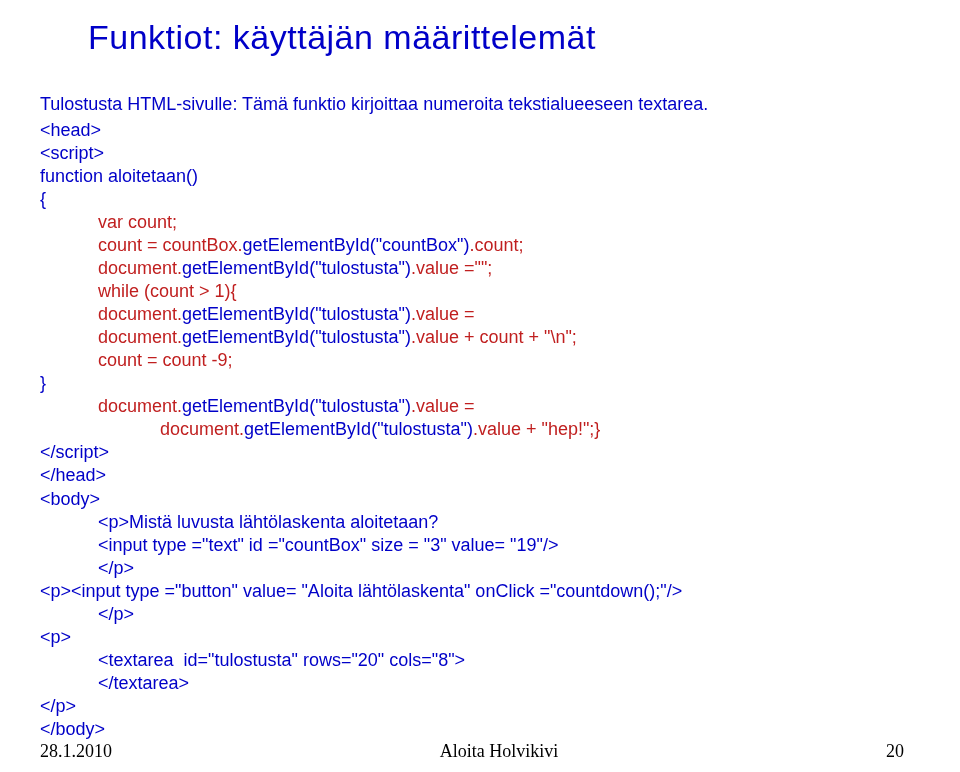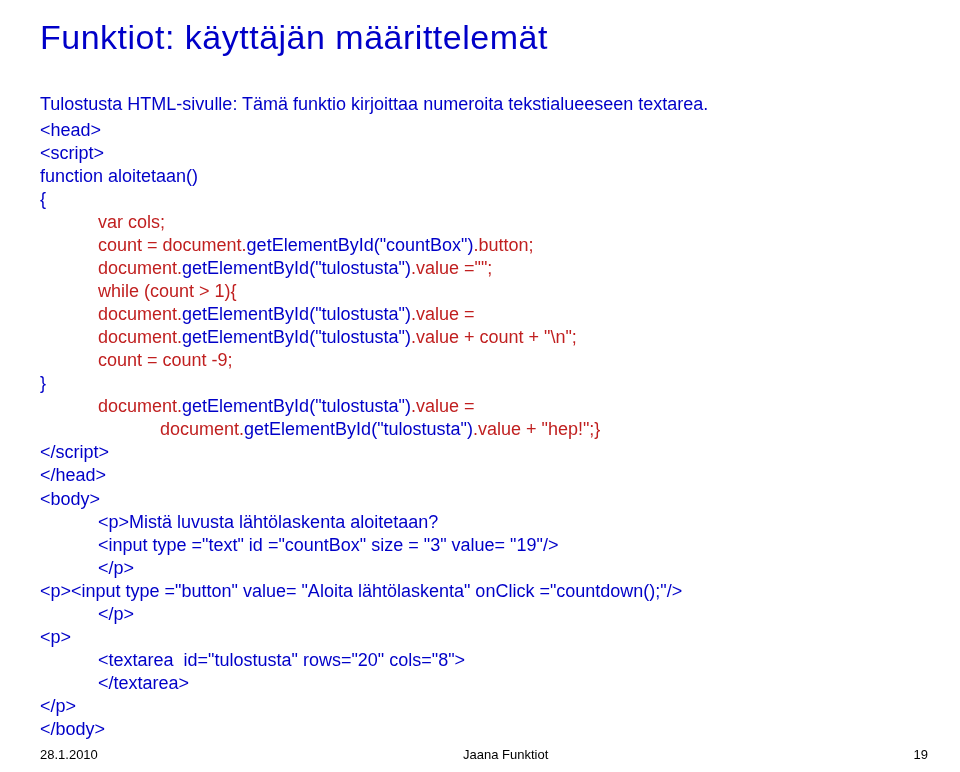--- a/index.html
+++ b/index.html
@@ -14,20 +14,21 @@
   }
   .slide {
     padding: 18px 40px 12px 40px;
   }
   .title {
     color: #0000c8;
     font-size: 34px;
     font-weight: normal;
     margin-bottom: 26px;
     letter-spacing: 0.5px;
+    margin-left: 48px;
   }
   .intro {
     color: #0000c8;
     font-size: 18px;
     margin-bottom: 4px;
     margin-top: 37px;
   }
   .code-block {
     font-family: Arial, Helvetica, sans-serif;
     color: #0000c8;
@@ -36,45 +37,46 @@
     white-space: pre;
   }
   .red { color: #c01f1f; }
   .blue { color: #0000c8; }
   .indent1 { padding-left: 58px; display: inline-block; }
   .indent2 { padding-left: 120px; display: inline-block; }
   .footer {
     position: absolute;
     bottom: 10px;
     left: 40px;
-    right: 32px;
+    right: 56px;
     display: flex;
     justify-content: space-between;
     color: #000000;
-    font-size: 13px;
+    font-size: 18px;
+    font-family: Liberation Serif, serif;
   }
   .footer-center {
     flex: 1;
     text-align: center;
   }
 </style>
 </head>
 <body>
 
 <div class="slide">
   <div class="title">Funktiot: käyttäjän määrittelemät</div>
 
   <div class="intro">Tulostusta HTML-sivulle: Tämä funktio kirjoittaa numeroita tekstialueeseen textarea.</div>
 
   <div class="code-block"><span>&lt;head&gt;</span>
 <span>&lt;script&gt;</span>
 <span>function aloitetaan()</span>
 <span>{</span>
-<span class="indent1"><span class="red">var cols;</span></span>
-<span class="indent1"><span class="red">count = document.</span><span class="blue">getElementById("countBox")</span><span class="red">.button;</span></span>
+<span class="indent1"><span class="red">var count;</span></span>
+<span class="indent1"><span class="red">count = countBox.</span><span class="blue">getElementById("countBox")</span><span class="red">.count;</span></span>
 <span class="indent1"><span class="red">document.</span><span class="blue">getElementById("tulostusta")</span><span class="red">.value ="";</span></span>
 <span class="indent1"><span class="red">while (count &gt; 1){</span></span>
 <span class="indent1"><span class="red">document.</span><span class="blue">getElementById("tulostusta")</span><span class="red">.value =</span></span>
 <span class="indent1"><span class="red">document.</span><span class="blue">getElementById("tulostusta")</span><span class="red">.value + count + "\n";</span></span>
 <span class="indent1"><span class="red">count = count -9;</span></span>
 <span>}</span>
 <span class="indent1"><span class="red">document.</span><span class="blue">getElementById("tulostusta")</span><span class="red">.value =</span></span>
 <span class="indent2"><span class="red">document.</span><span class="blue">getElementById("tulostusta")</span><span class="red">.value + "hep!";}</span></span>
 <span>&lt;/script&gt;</span>
 <span>&lt;/head&gt;</span>
@@ -86,15 +88,15 @@
 <span class="indent1"><span>&lt;/p&gt;</span></span>
 <span>&lt;p&gt;</span>
 <span class="indent1"><span>&lt;textarea  id="tulostusta" rows="20" cols="8"&gt;</span></span>
 <span class="indent1"><span>&lt;/textarea&gt;</span></span>
 <span>&lt;/p&gt;</span>
 <span>&lt;/body&gt;</span></div>
 </div>
 
 <div class="footer">
   <span>28.1.2010</span>
-  <span class="footer-center">Jaana Funktiot</span>
-  <span>19</span>
+  <span class="footer-center">Aloita Holvikivi</span>
+  <span>20</span>
 </div>
 
 </body></html>

